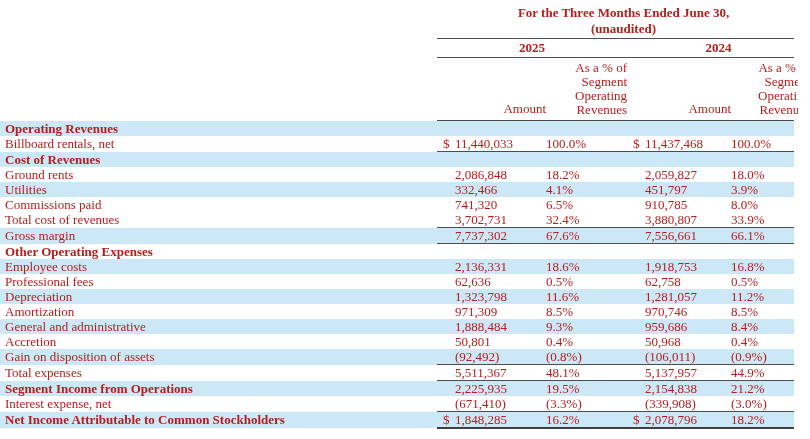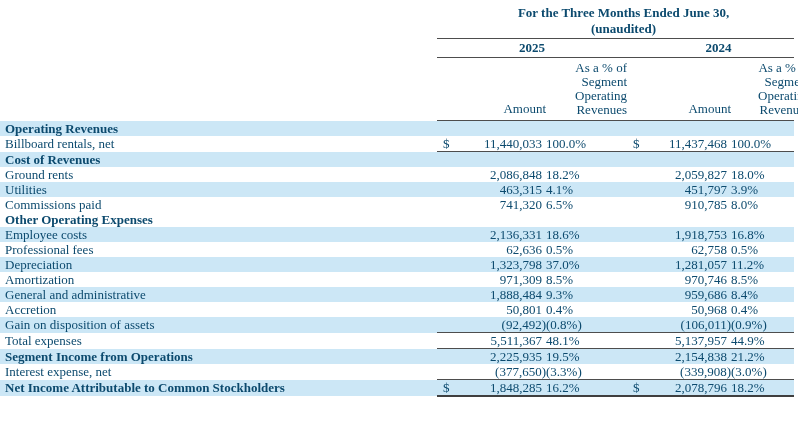--- a/index.html
+++ b/index.html
@@ -2,37 +2,37 @@
 <html><head>
 <meta charset="utf-8">
 <style>
   html,body{margin:0;padding:0;background:#ffffff;}
   #screen{
     position:relative;
     width:798px;height:439px;
     background:#ffffff;
     overflow:hidden;
     font-family:"Liberation Serif","DejaVu Serif",serif;
-    color:#0c4a6e;
+    color:#b91c1c;
   }
   table.fin{
     border-collapse:collapse;
     table-layout:fixed;
     width:810px;
   }
   td{
     margin:0;padding:0;
     font-size:13px;line-height:15px;height:15px;
     white-space:nowrap;overflow:hidden;
     vertical-align:middle;
   }
   
   td.label{text-align:left;padding-left:5px;}
   td.dollar{text-align:left;padding-left:6px;}
-  td.amount{text-align:right;padding-right:4px;}
+  td.amount{padding-right:4px;}
   td.amount.neg{padding-right:0;}
   td.pct{padding-right:2px;}
   td.pct.neg{padding-right:0;}
   td.pct.p24{padding-right:13px;}
   td.pct.p24.neg{padding-right:4px;}
   
   tr.title-row td.hdr-title{font-weight:bold;text-align:center;padding-top:4px;height:17px;}
   tr.sub-row td.hdr-title{font-weight:bold;text-align:center;height:15px;padding-top:0;}
   tr.years td{font-weight:bold;text-align:center;height:16px;}
   tr.hrule td{height:2px;line-height:2px;font-size:1px;}
@@ -151,39 +151,61 @@
     <td class="pct nz">18.2%</td>
     <td class="gap nz"></td>
     <td class="dollar nz"></td>
     <td class="amount nz">2,059,827</td>
     <td class="pct p24 nz">18.0%</td>
     <td class="pad"></td>
   </tr>
         <tr class="shaded">
     <td class="label">Utilities</td>
     <td class="dollar nz"></td>
-    <td class="amount nz">463,315</td>
+    <td class="amount nz">332,466</td>
     <td class="pct nz">4.1%</td>
     <td class="gap nz"></td>
     <td class="dollar nz"></td>
     <td class="amount nz">451,797</td>
     <td class="pct p24 nz">3.9%</td>
     <td class="pad"></td>
   </tr>
         <tr>
     <td class="label">Commissions paid</td>
     <td class="dollar nz"></td>
     <td class="amount nz">741,320</td>
     <td class="pct nz">6.5%</td>
     <td class="gap nz"></td>
     <td class="dollar nz"></td>
     <td class="amount nz">910,785</td>
     <td class="pct p24 nz">8.0%</td>
     <td class="pad"></td>
   </tr>
+        <tr class="rule-single">
+    <td class="label">Total cost of revenues</td>
+    <td class="dollar nz"></td>
+    <td class="amount nz">3,702,731</td>
+    <td class="pct nz">32.4%</td>
+    <td class="gap nz"></td>
+    <td class="dollar nz"></td>
+    <td class="amount nz">3,880,807</td>
+    <td class="pct p24 nz">33.9%</td>
+    <td class="pad"></td>
+  </tr>
+        <tr class="shaded rule-single">
+    <td class="label">Gross margin</td>
+    <td class="dollar nz"></td>
+    <td class="amount nz">7,737,302</td>
+    <td class="pct nz">67.6%</td>
+    <td class="gap nz"></td>
+    <td class="dollar nz"></td>
+    <td class="amount nz">7,556,661</td>
+    <td class="pct p24 nz">66.1%</td>
+    <td class="pad"></td>
+  </tr>
         <tr class="boldrow">
     <td class="label">Other Operating Expenses</td>
     <td class="dollar nz"></td>
     <td class="amount nz"></td>
     <td class="pct nz"></td>
     <td class="gap nz"></td>
     <td class="dollar nz"></td>
     <td class="amount nz"></td>
     <td class="pct p24 nz"></td>
     <td class="pad"></td>
@@ -207,21 +229,21 @@
     <td class="gap nz"></td>
     <td class="dollar nz"></td>
     <td class="amount nz">62,758</td>
     <td class="pct p24 nz">0.5%</td>
     <td class="pad"></td>
   </tr>
         <tr class="shaded">
     <td class="label">Depreciation</td>
     <td class="dollar nz"></td>
     <td class="amount nz">1,323,798</td>
-    <td class="pct nz">37.0%</td>
+    <td class="pct nz">11.6%</td>
     <td class="gap nz"></td>
     <td class="dollar nz"></td>
     <td class="amount nz">1,281,057</td>
     <td class="pct p24 nz">11.2%</td>
     <td class="pad"></td>
   </tr>
         <tr>
     <td class="label">Amortization</td>
     <td class="dollar nz"></td>
     <td class="amount nz">971,309</td>
@@ -283,21 +305,21 @@
     <td class="pct nz">19.5%</td>
     <td class="gap nz"></td>
     <td class="dollar nz"></td>
     <td class="amount nz">2,154,838</td>
     <td class="pct p24 nz">21.2%</td>
     <td class="pad"></td>
   </tr>
         <tr class="rule-single">
     <td class="label">Interest expense, net</td>
     <td class="dollar nz"></td>
-    <td class="amount nz neg">(377,650)</td>
+    <td class="amount nz neg">(671,410)</td>
     <td class="pct nz neg">(3.3%)</td>
     <td class="gap nz"></td>
     <td class="dollar nz"></td>
     <td class="amount nz neg">(339,908)</td>
     <td class="pct p24 nz neg">(3.0%)</td>
     <td class="pad"></td>
   </tr>
         <tr class="shaded boldrow rule-thick">
     <td class="label">Net Income Attributable to Common Stockholders</td>
     <td class="dollar nz">$</td>

